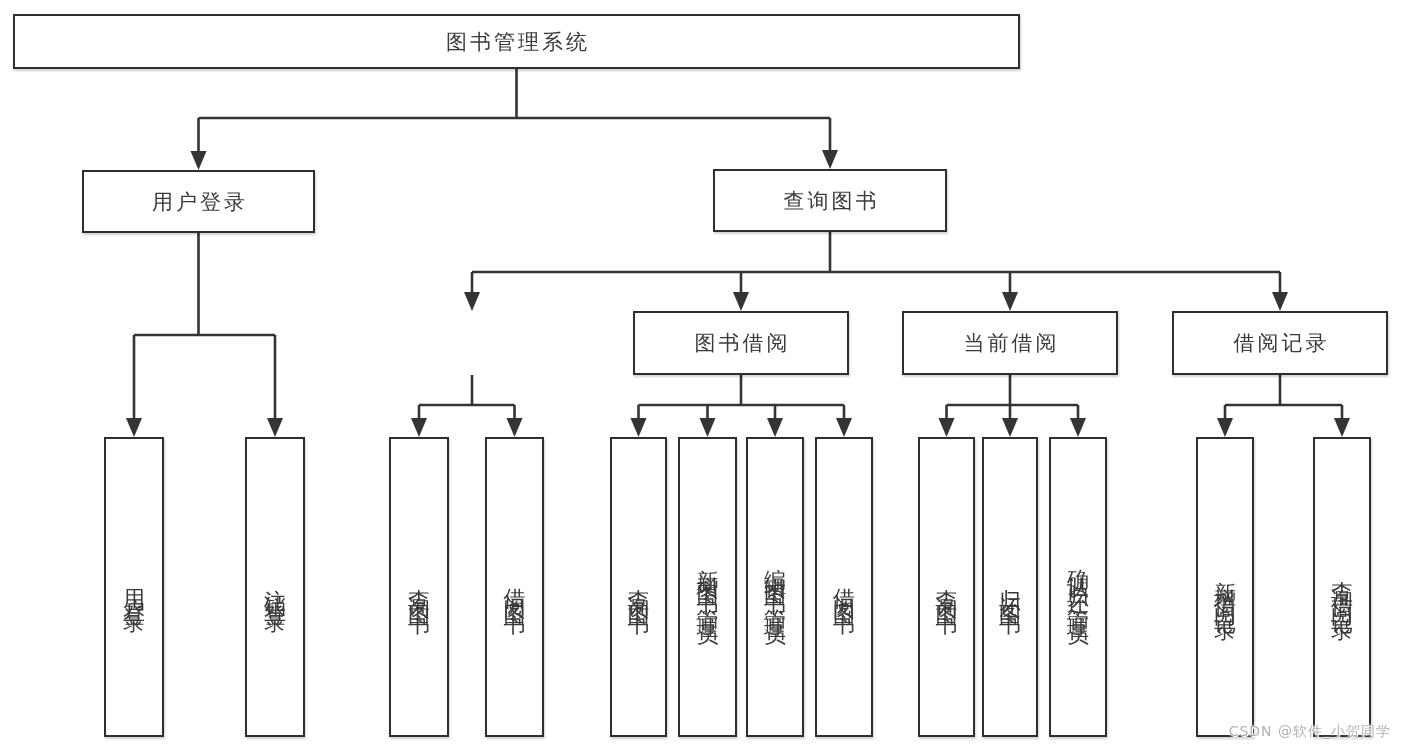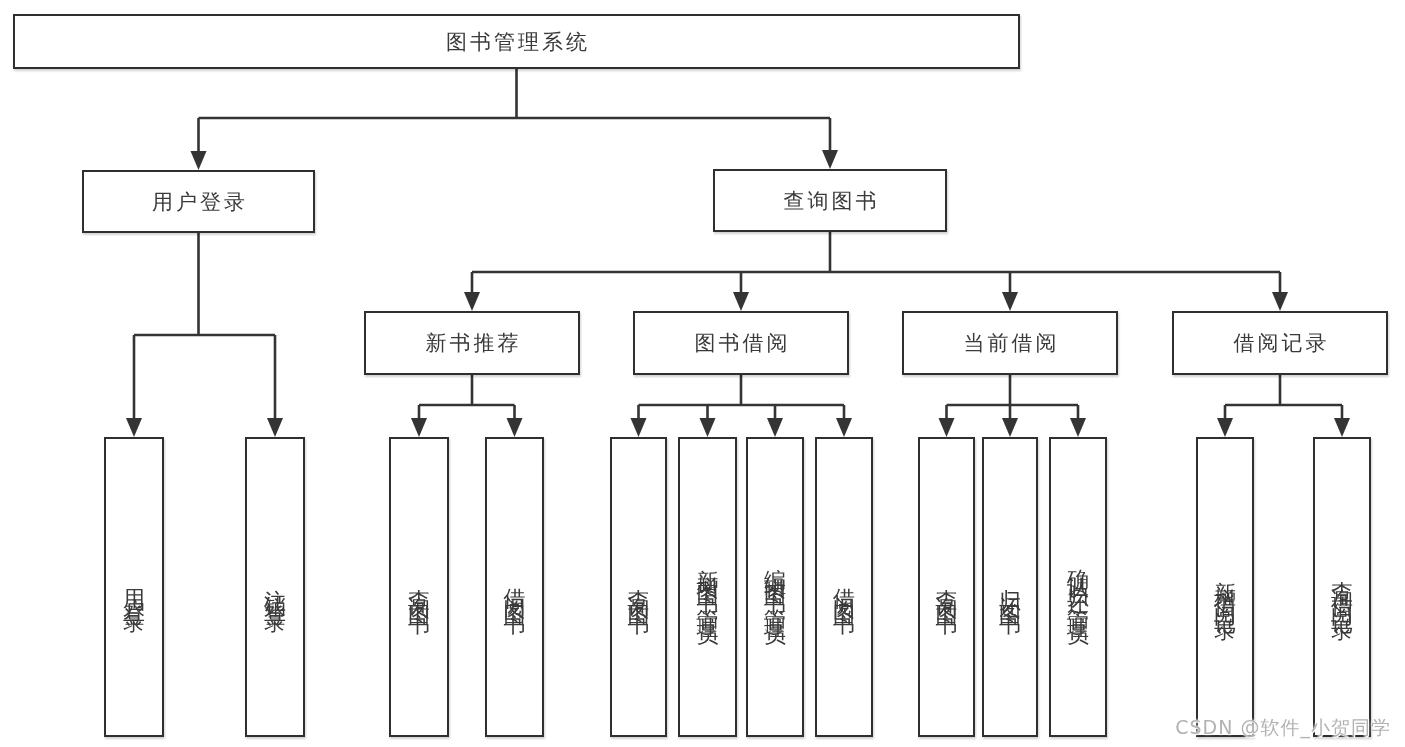--- a/index.html
+++ b/index.html
@@ -50,21 +50,21 @@
     font-size: 22px;
     letter-spacing: 8px;
     text-indent: 0;
     white-space: normal;
   }
   .watermark {
     position: absolute;
     right: 14px;
     bottom: 6px;
     z-index: 5;
-    font-size: 19px;
+    font-size: 14px;
     letter-spacing: 1px;
     color: #b2b2b2;
     text-shadow: 0 0 2px #ffffff, 0 0 3px #ffffff, 1px 1px 0 #ffffff;
     margin-left: 35px;
   }
 </style>
 </head>
 <body>
 
 <div class="canvas">
@@ -98,23 +98,20 @@
     </svg>
   <div class="nodes-layer" id="nodes-layer">
       <div class="node" style="left: 13px; top: 14px; width: 1007px; height: 55px;">
         <span class="lbl">图书管理系统</span>
       </div>
       <div class="node" style="left: 82px; top: 170px; width: 233px; height: 63px;">
         <span class="lbl">用户登录</span>
       </div>
       <div class="node" style="left: 713px; top: 169px; width: 234px; height: 63px;">
         <span class="lbl">查询图书</span>
-      </div>
-      <div class="node" style="left: 364px; top: 311px; width: 216px; height: 64px;">
-        <span class="lbl">新书推荐</span>
       </div>
       <div class="node" style="left: 902px; top: 311px; width: 216px; height: 64px;">
         <span class="lbl">当前借阅</span>
       </div>
       <div class="node" style="left: 633px; top: 311px; width: 216px; height: 64px;">
         <span class="lbl">图书借阅</span>
       </div>
       <div class="node" style="left: 1172px; top: 311px; width: 216px; height: 64px;">
         <span class="lbl">借阅记录</span>
       </div>

